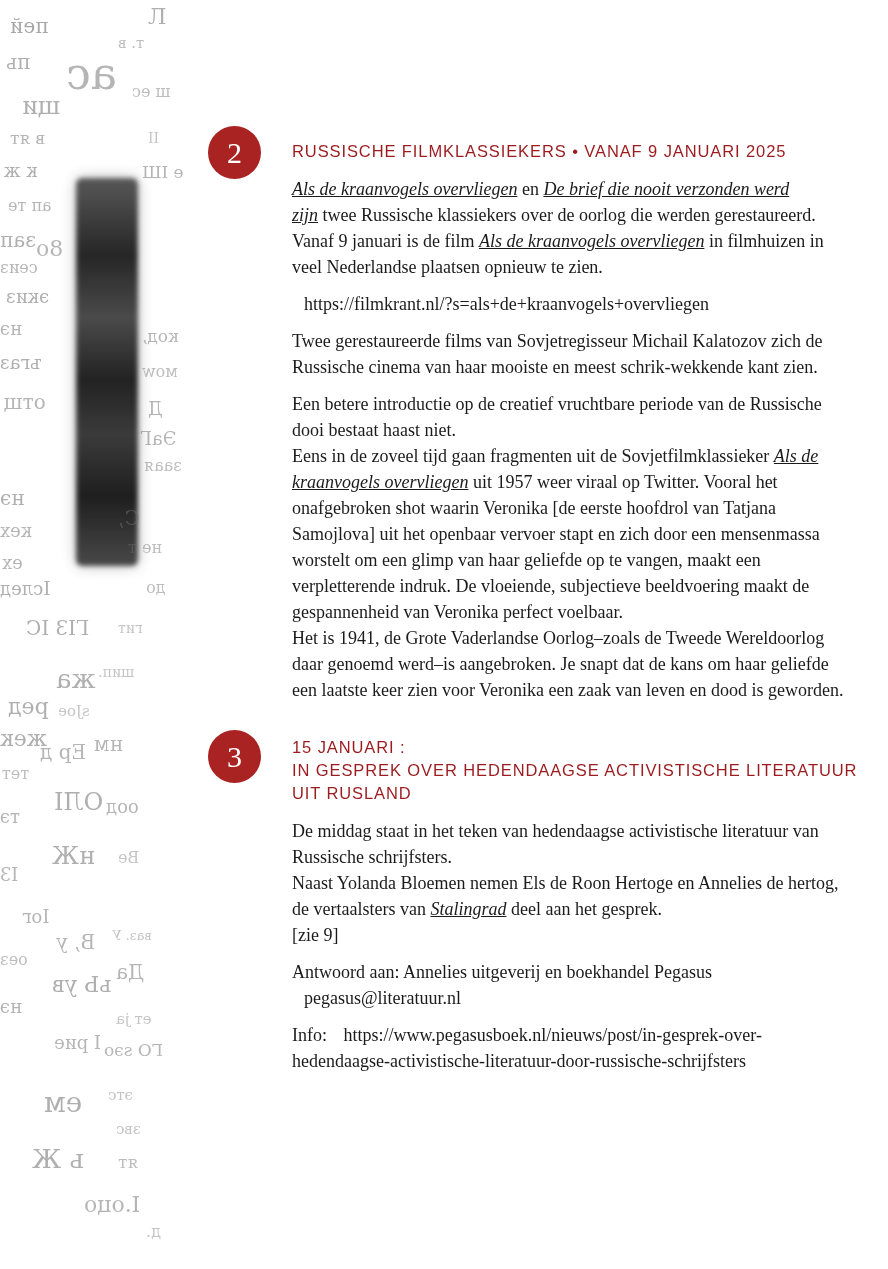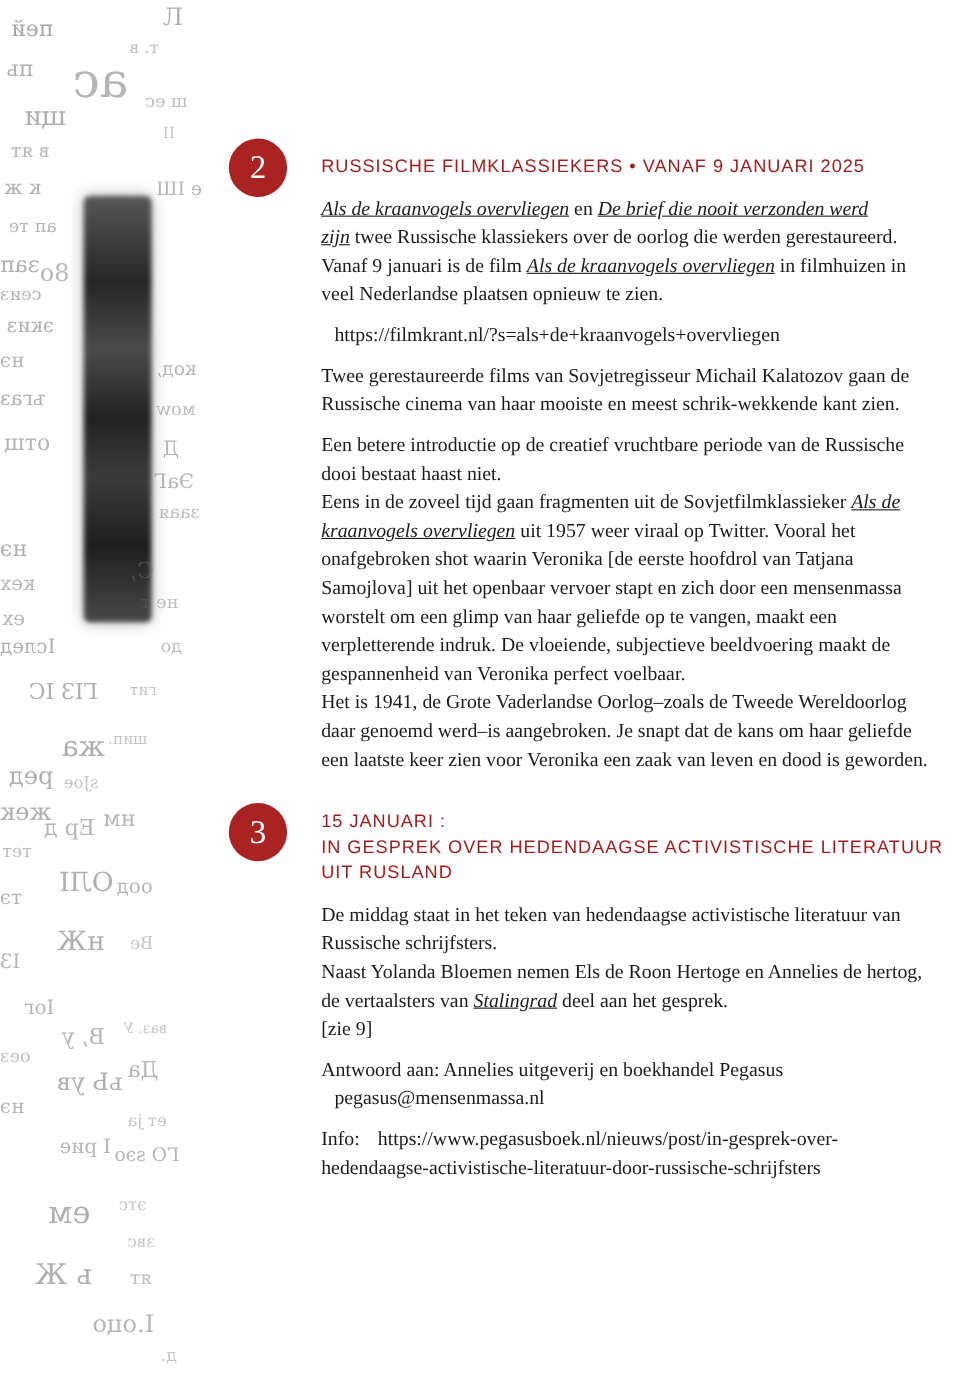--- a/index.html
+++ b/index.html
@@ -72,21 +72,21 @@
   <div id="texture">
     <div class="smudge"></div>
   <span class="tg" style="left: 148px; top: 4px; font-size: 22px; opacity: 0.55;">Л</span>
       <span class="tg" style="left: 10px; top: 14px; font-size: 20px; opacity: 0.6; transform: scaleX(-1);">пей</span>
       <span class="tg" style="left: 118px; top: 34px; font-size: 15px; opacity: 0.45; transform: scaleX(-1);">т. в</span>
       <span class="tg" style="left: 66px; top: 48px; font-size: 44px; opacity: 0.5; transform: scaleX(-1);">ас</span>
       <span class="tg" style="left: 6px; top: 50px; font-size: 20px; opacity: 0.55; transform: scaleX(-1);">пь</span>
       <span class="tg" style="left: 132px; top: 82px; font-size: 16px; opacity: 0.45; transform: scaleX(-1);">ш ес</span>
       <span class="tg" style="left: 22px; top: 92px; font-size: 24px; opacity: 0.55; transform: scaleX(-1);">щи</span>
       <span class="tg" style="left: 10px; top: 128px; font-size: 17px; opacity: 0.5; transform: scaleX(-1);">в ят</span>
-      <span class="tg" style="left: 148px; top: 113px; font-size: 14px; opacity: 0.4;">ІІ</span>
+      <span class="tg" style="left: 148px; top: 130px; font-size: 14px; opacity: 0.4;">ІІ</span>
       <span class="tg" style="left: 4px; top: 160px; font-size: 18px; opacity: 0.55; transform: scaleX(-1);">к ж</span>
       <span class="tg" style="left: 142px; top: 162px; font-size: 17px; opacity: 0.5; transform: scaleX(-1);">е ІШ</span>
       <span class="tg" style="left: 8px; top: 196px; font-size: 16px; opacity: 0.5; transform: scaleX(-1);">ап те</span>
       <span class="tg" style="left: 0px; top: 228px; font-size: 20px; opacity: 0.55; transform: scaleX(-1);">зап</span>
       <span class="tg" style="left: 36px; top: 236px; font-size: 22px; opacity: 0.5; transform: scaleX(-1);">8о</span>
       <span class="tg" style="left: 0px; top: 258px; font-size: 16px; opacity: 0.5; transform: scaleX(-1);">сеиз</span>
       <span class="tg" style="left: 6px; top: 286px; font-size: 18px; opacity: 0.55; transform: scaleX(-1);">экиз</span>
       <span class="tg" style="left: 0px; top: 318px; font-size: 18px; opacity: 0.5; transform: scaleX(-1);">нэ</span>
       <span class="tg" style="left: 142px; top: 326px; font-size: 17px; opacity: 0.5; transform: scaleX(-1);">код,</span>
       <span class="tg" style="left: 0px; top: 352px; font-size: 18px; opacity: 0.55; transform: scaleX(-1);">ъгаз</span>
@@ -142,35 +142,35 @@
     <section class="section section-2">
       <div class="badge-col">
         <div class="badge">2</div>
       </div>
       <div class="text-col">
         <h2 class="heading">RUSSISCHE FILMKLASSIEKERS • VANAF 9 JANUARI 2025</h2>
         <p class="para"><span class="it">Als de kraanvogels overvliegen</span><span> en </span><span class="it">De brief die nooit verzonden werd</span><br><span class="it">zijn</span><span> twee Russische klassiekers over de oorlog die werden gerestaureerd. Vanaf 9 januari is de film </span><span class="it">Als de kraanvogels overvliegen</span><span> in filmhuizen in veel Nederlandse plaatsen opnieuw te zien.</span></p>
         <p class="para links">
           <span class="url">https://filmkrant.nl/?s=als+de+kraanvogels+overvliegen</span><br>
         </p>
-        <p class="para"><span>Twee gerestaureerde films van Sovjetregisseur Michail Kalatozov gaan de Russische cinema van haar mooiste en meest schrik-wekkende kant zien.</span></p>
+        <p class="para"><span>Twee gerestaureerde films van Sovjetregisseur Michail Kalatozov zich de Russische cinema van haar mooiste en meest schrik-wekkende kant zien.</span></p>
         <p class="para"><span>Een betere introductie op de creatief vruchtbare periode van de Russische dooi bestaat haast niet.</span><br><span>Eens in de zoveel tijd gaan fragmenten uit de Sovjetfilmklassieker </span><span class="it">Als de kraanvogels overvliegen</span><span> uit 1957 weer viraal op Twitter. Vooral het onafgebroken shot waarin Veronika [de eerste hoofdrol van Tatjana Samojlova] uit het openbaar vervoer stapt en zich door een mensenmassa worstelt om een glimp van haar geliefde op te vangen, maakt een verpletterende indruk. De vloeiende, subjectieve beeldvoering maakt de gespannenheid van Veronika perfect voelbaar.</span><br><span>Het is 1941, de Grote Vaderlandse Oorlog–zoals de Tweede Wereldoorlog daar genoemd werd–is aangebroken. Je snapt dat de kans om haar geliefde een laatste keer zien voor Veronika een zaak van leven en dood is geworden.</span></p>
       </div>
     </section>
 
     <section class="section section-3">
       <div class="badge-col">
         <div class="badge">3</div>
       </div>
       <div class="text-col">
         <h2 class="heading"><span>15 JANUARI :</span><br><span>IN GESPREK OVER HEDENDAAGSE ACTIVISTISCHE LITERATUUR</span><br><span>UIT RUSLAND</span></h2>
         <p class="para"><span>De middag staat in het teken van hedendaagse activistische literatuur van Russische schrijfsters.</span><br><span>Naast Yolanda Bloemen nemen Els de Roon Hertoge en Annelies de hertog, de vertaalsters van </span><span class="it">Stalingrad</span><span> deel aan het gesprek.</span><br><span>[zie 9]</span></p>
         <p class="para">
           <span>Antwoord aan: Annelies uitgeverij en boekhandel Pegasus</span><br>
-          <span class="url">pegasus@mensenmassa.nl</span>
+          <span class="url">pegasus@literatuur.nl</span>
         </p>
         <p class="para">
           <span>Info: </span><span class="url">https://www.pegasusboek.nl/nieuws/post/in-gesprek-over-hedendaagse-activistische-literatuur-door-russische-schrijfsters</span>
         </p>
       </div>
     </section>
 
   </main>
 </div>
 

